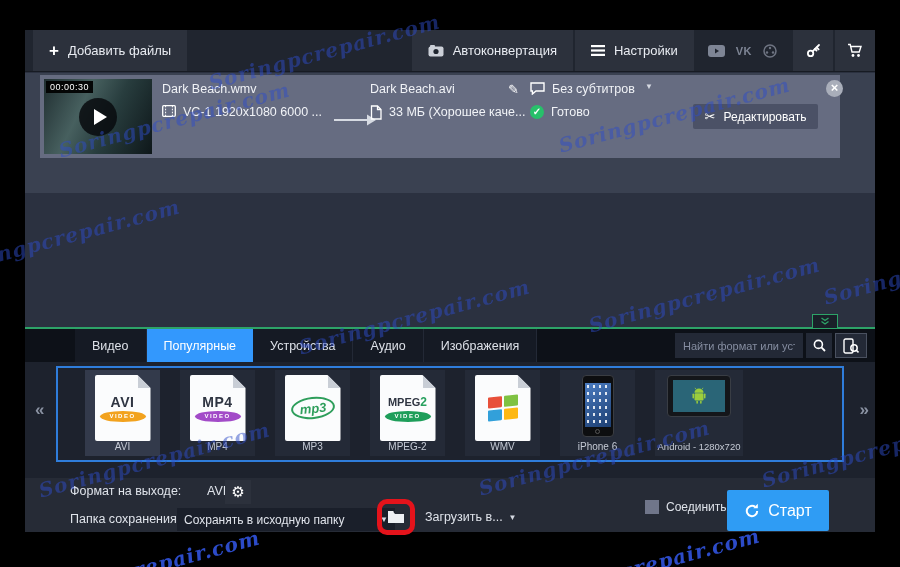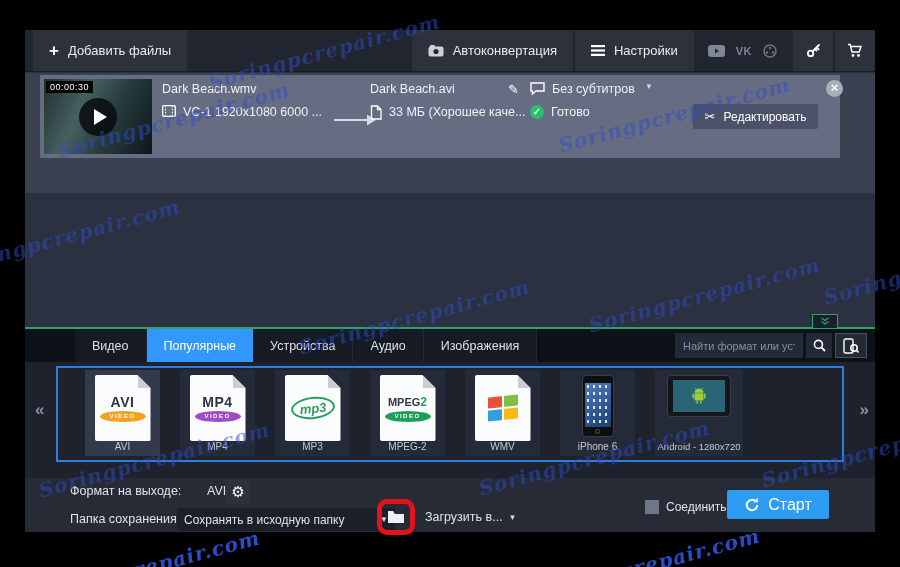--- a/index.html
+++ b/index.html
@@ -113,21 +113,21 @@
   .ob-label { position:absolute; white-space:nowrap; }
   .gear-btn { position:absolute; left:200px; top:2px; width:26px; height:24px; background:#2c313c;
               display:flex; align-items:center; justify-content:center; color:#fff; font-size:15px; }
   .folder-select { position:absolute; left:152px; top:30px; width:218px; height:23px; background:#1a1f2a;
                    display:flex; align-items:center; justify-content:space-between; padding:0 7px; font-size:12px; }
   .red-annotation { position:absolute; left:352px; top:21px; width:38px; height:36px; border:5px solid #e4131b;
                     border-radius:10px; z-index:7; display:flex; align-items:center; justify-content:center; background:transparent; }
   .upload-select { position:absolute; left:400px; top:32px; display:flex; align-items:center; gap:3px; font-size:12.5px; }
   .merge-box { position:absolute; left:620px; top:22px; width:14px; height:14px; background:#70768a; }
   .merge-label { position:absolute; left:641px; top:22px; font-size:12px; }
-  .start-btn { position:absolute; left:702px; top:12px; width:102px; height:29px; background:#2f9cf4; border-radius:2px;
+  .start-btn { position:absolute; left:702px; top:12px; width:102px; height:41px; background:#2f9cf4; border-radius:2px;
                display:flex; align-items:center; justify-content:center; gap:8px; color:#fff; font-size:16px; }
 
   
   .wm { position:absolute; font-family:"DejaVu Serif", serif; font-style:italic; font-weight:bold;
         font-size:20px; color:rgba(45,75,200,.5); transform:rotate(-15deg); letter-spacing:1px;
         white-space:nowrap; z-index:5; pointer-events:none; }
   .wm.bright { color:rgba(52,88,235,.85); }
 
   svg { display:block; }
 </style>

